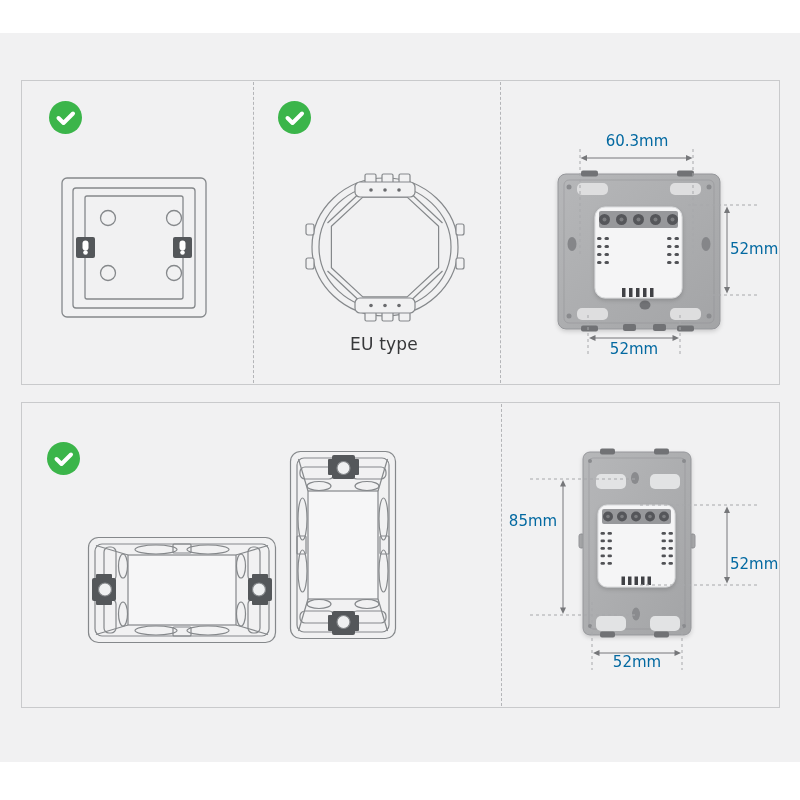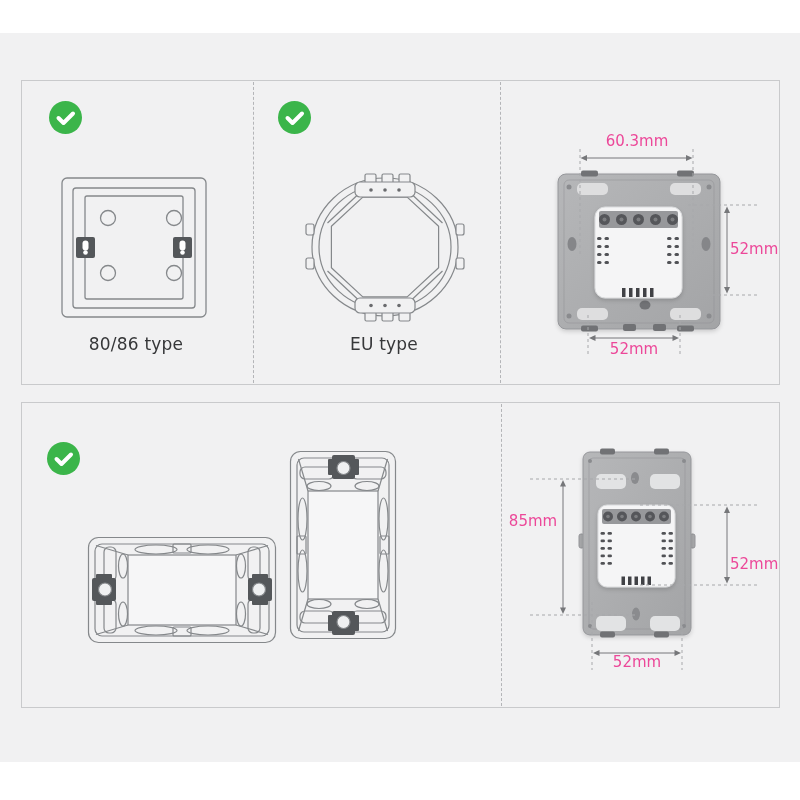--- a/index.html
+++ b/index.html
@@ -3,21 +3,21 @@
 <meta charset="utf-8">
 <style>
   * { margin:0; padding:0; box-sizing:border-box; }
   html,body { width:800px; height:800px; background:#ffffff; font-family:"DejaVu Sans","Liberation Sans",sans-serif; }
   #stage { position:relative; width:800px; height:800px; overflow:hidden; }
   .abs { position:absolute; }
   .band { left:0; top:33px; width:800px; height:729px; background:#f1f1f2; }
   .panel { border:1px solid #c9cacc; }
   .vdash { border-left:1px dashed #b4b5b8; width:0; }
   .cap { font-size:17px; color:#363739; text-align:center; letter-spacing:0.2px; }
-  .dim { font-size:15px; color:#ec4899; white-space:nowrap; }
+  .dim { font-size:15px; color:#0369a1; white-space:nowrap; }
   .ctr { text-align:center; }
   svg { display:block; }
 </style>
 </head>
 <body>
 
 <div id="stage">
 
   <svg width="0" height="0" class="abs" aria-hidden="true">
     <defs>
@@ -90,21 +90,20 @@
       <circle cx="48" cy="97" r="7.5"></circle>
       <circle cx="114" cy="97" r="7.5"></circle>
     </g>
     <rect x="16" y="61" width="19" height="21" rx="2" fill="#54575a"></rect>
     <rect x="113" y="61" width="19" height="21" rx="2" fill="#54575a"></rect>
     <rect x="22.5" y="64.5" width="6" height="10" rx="3" fill="#ffffff"></rect>
     <rect x="119.5" y="64.5" width="6" height="10" rx="3" fill="#ffffff"></rect>
     <circle cx="25.5" cy="76.5" r="2.3" fill="#ffffff"></circle>
     <circle cx="122.5" cy="76.5" r="2.3" fill="#ffffff"></circle>
   </svg>
-  <div class="abs cap" style="left:56px;top:334px;width:160px;">80/86 type</div>
 
   <svg class="abs" style="left:305px;top:170px;" width="160" height="155" viewBox="0 0 160 155">
     <g fill="none" stroke="#85888b" stroke-width="1.2" stroke-linejoin="round">
       <ellipse cx="80" cy="77" rx="73" ry="69"></ellipse>
       <ellipse cx="80" cy="77" rx="66" ry="62"></ellipse>
       <rect x="1" y="54" width="8" height="11" rx="2" fill="#f1f1f2"></rect>
       <rect x="1" y="88" width="8" height="11" rx="2" fill="#f1f1f2"></rect>
       <rect x="151" y="54" width="8" height="11" rx="2" fill="#f1f1f2"></rect>
       <rect x="151" y="88" width="8" height="11" rx="2" fill="#f1f1f2"></rect>
       <path d="M133.6 97.7 L102.2 126.9 L57.8 126.9 L26.4 97.7 L26.4 56.3 L57.8 27.1 L102.2 27.1 L133.6 56.3 Z"></path>

